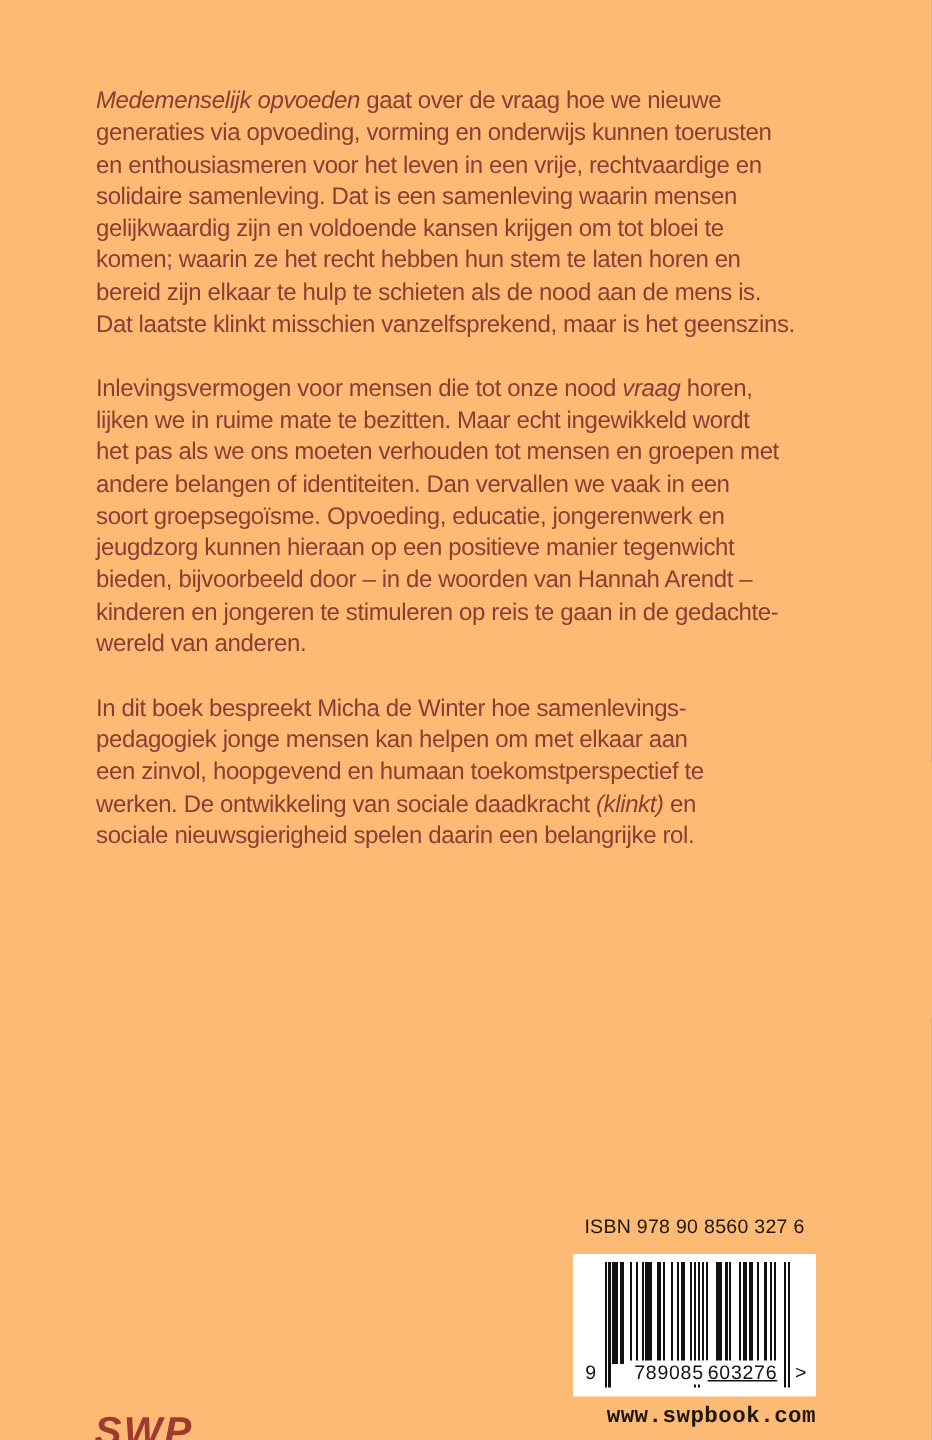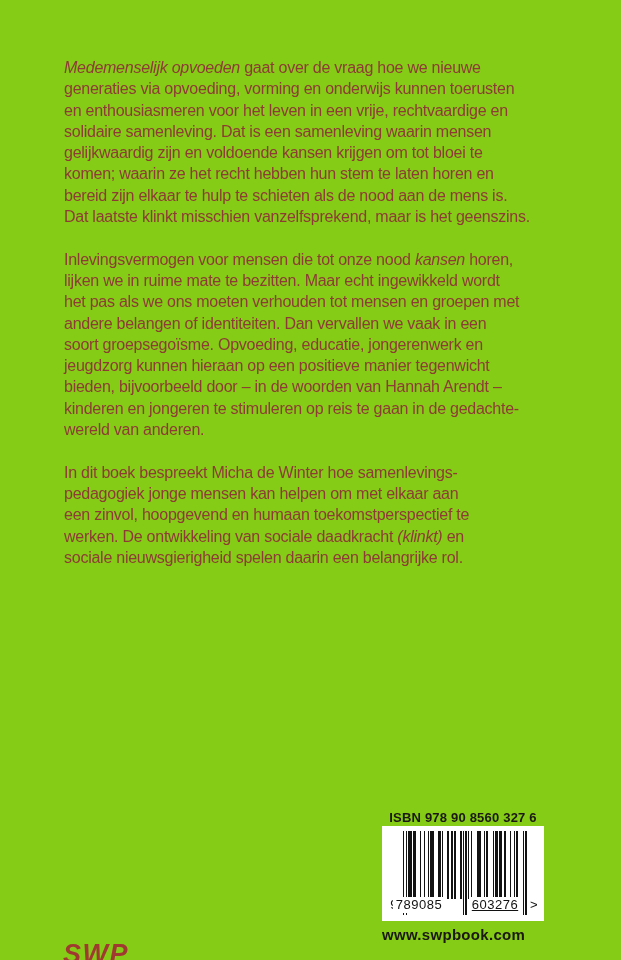--- a/index.html
+++ b/index.html
@@ -3,21 +3,21 @@
 <meta charset="utf-8">
 <style>
   html, body { margin: 0; padding: 0; }
   body { background: #888; font-family: "Liberation Sans", sans-serif; }
 
   .page {
     position: relative;
     width: 621px;
     height: 960px;
     margin: 0 auto;
-    background: #84cc16;
+    background: #fdba74;
     overflow: hidden;
   }
 
   
   .blurb {
     position: absolute;
     left: 64px;
     top: 57px;
     width: 502px;
     color: #8e3b35;
@@ -37,24 +37,24 @@
     left: 382px;
     top: 810px;
     width: 162px;
   }
   .isbn-label {
     display: block;
     width: 100%;
     text-align: center;
     color: #1c1712;
     font-size: 13px;
-    font-weight: bold;
+    font-weight: normal;
     letter-spacing: 0.2px;
     line-height: 16px;
-    margin-bottom: 0;
+    margin-bottom: 10px;
   }
   .barcode-box {
     position: relative;
     width: 162px;
     height: 95px;
     background: #ffffff;
   }
   .barcode-box svg {
     position: absolute;
     left: 21px;
@@ -65,33 +65,34 @@
     position: absolute;
     top: 71px;
     height: 16px;
     line-height: 16px;
     color: #121212;
     font-size: 13px;
     letter-spacing: 0.5px;
     text-align: center;
   }
   .bc-d9      { left: 5px;   width: 14px; }
-  .bc-g1      { left: 11px;  width: 52px; background: #ffffff; }
+  .bc-g1      { left: 38px;  width: 52px; background: #ffffff; }
   .bc-g2      { left: 87px;  width: 52px; background: #ffffff; text-decoration: underline; }
   .bc-suffix  { left: 145px; width: 14px; }
   .website {
     display: block;
     width: 100%;
-    text-align: left;
+    text-align: right;
     margin-top: 5px;
     color: #1c1712;
     font-size: 15px;
     font-weight: bold;
     letter-spacing: 0.3px;
     line-height: 17px;
+    font-family: Liberation Mono, monospace;
   }
 
   
   .swp-logo {
     position: absolute;
     left: 63px;
     top: 939px;
     color: #a03a31;
     font-size: 27px;
     font-weight: bold;
@@ -108,21 +109,21 @@
   <div class="blurb">
     <p><span class="it">Medemenselijk opvoeden</span><span> gaat over de vraag hoe we nieuwe
 generaties via opvoeding, vorming en onderwijs kunnen toerusten
 en enthousiasmeren voor het leven in een vrije, rechtvaardige en
 solidaire samenleving. Dat is een samenleving waarin mensen
 gelijkwaardig zijn en voldoende kansen krijgen om tot bloei te
 komen; waarin ze het recht hebben hun stem te laten horen en
 bereid zijn elkaar te hulp te schieten als de nood aan de mens is.
 Dat laatste klinkt misschien vanzelfsprekend, maar is het geenszins.</span></p>
 
-    <p><span>Inlevingsvermogen voor mensen die tot onze nood </span><span class="it">kansen</span><span> horen,
+    <p><span>Inlevingsvermogen voor mensen die tot onze nood </span><span class="it">vraag</span><span> horen,
 lijken we in ruime mate te bezitten. Maar echt ingewikkeld wordt
 het pas als we ons moeten verhouden tot mensen en groepen met
 andere belangen of identiteiten. Dan vervallen we vaak in een
 soort groepsegoïsme. Opvoeding, educatie, jongerenwerk en
 jeugdzorg kunnen hieraan op een positieve manier tegenwicht
 bieden, bijvoorbeeld door – in de woorden van Hannah Arendt –
 kinderen en jongeren te stimuleren op reis te gaan in de gedachte-
 wereld van anderen.</span></p>
 
     <p><span>In dit boek bespreekt Micha de Winter hoe samenlevings-

